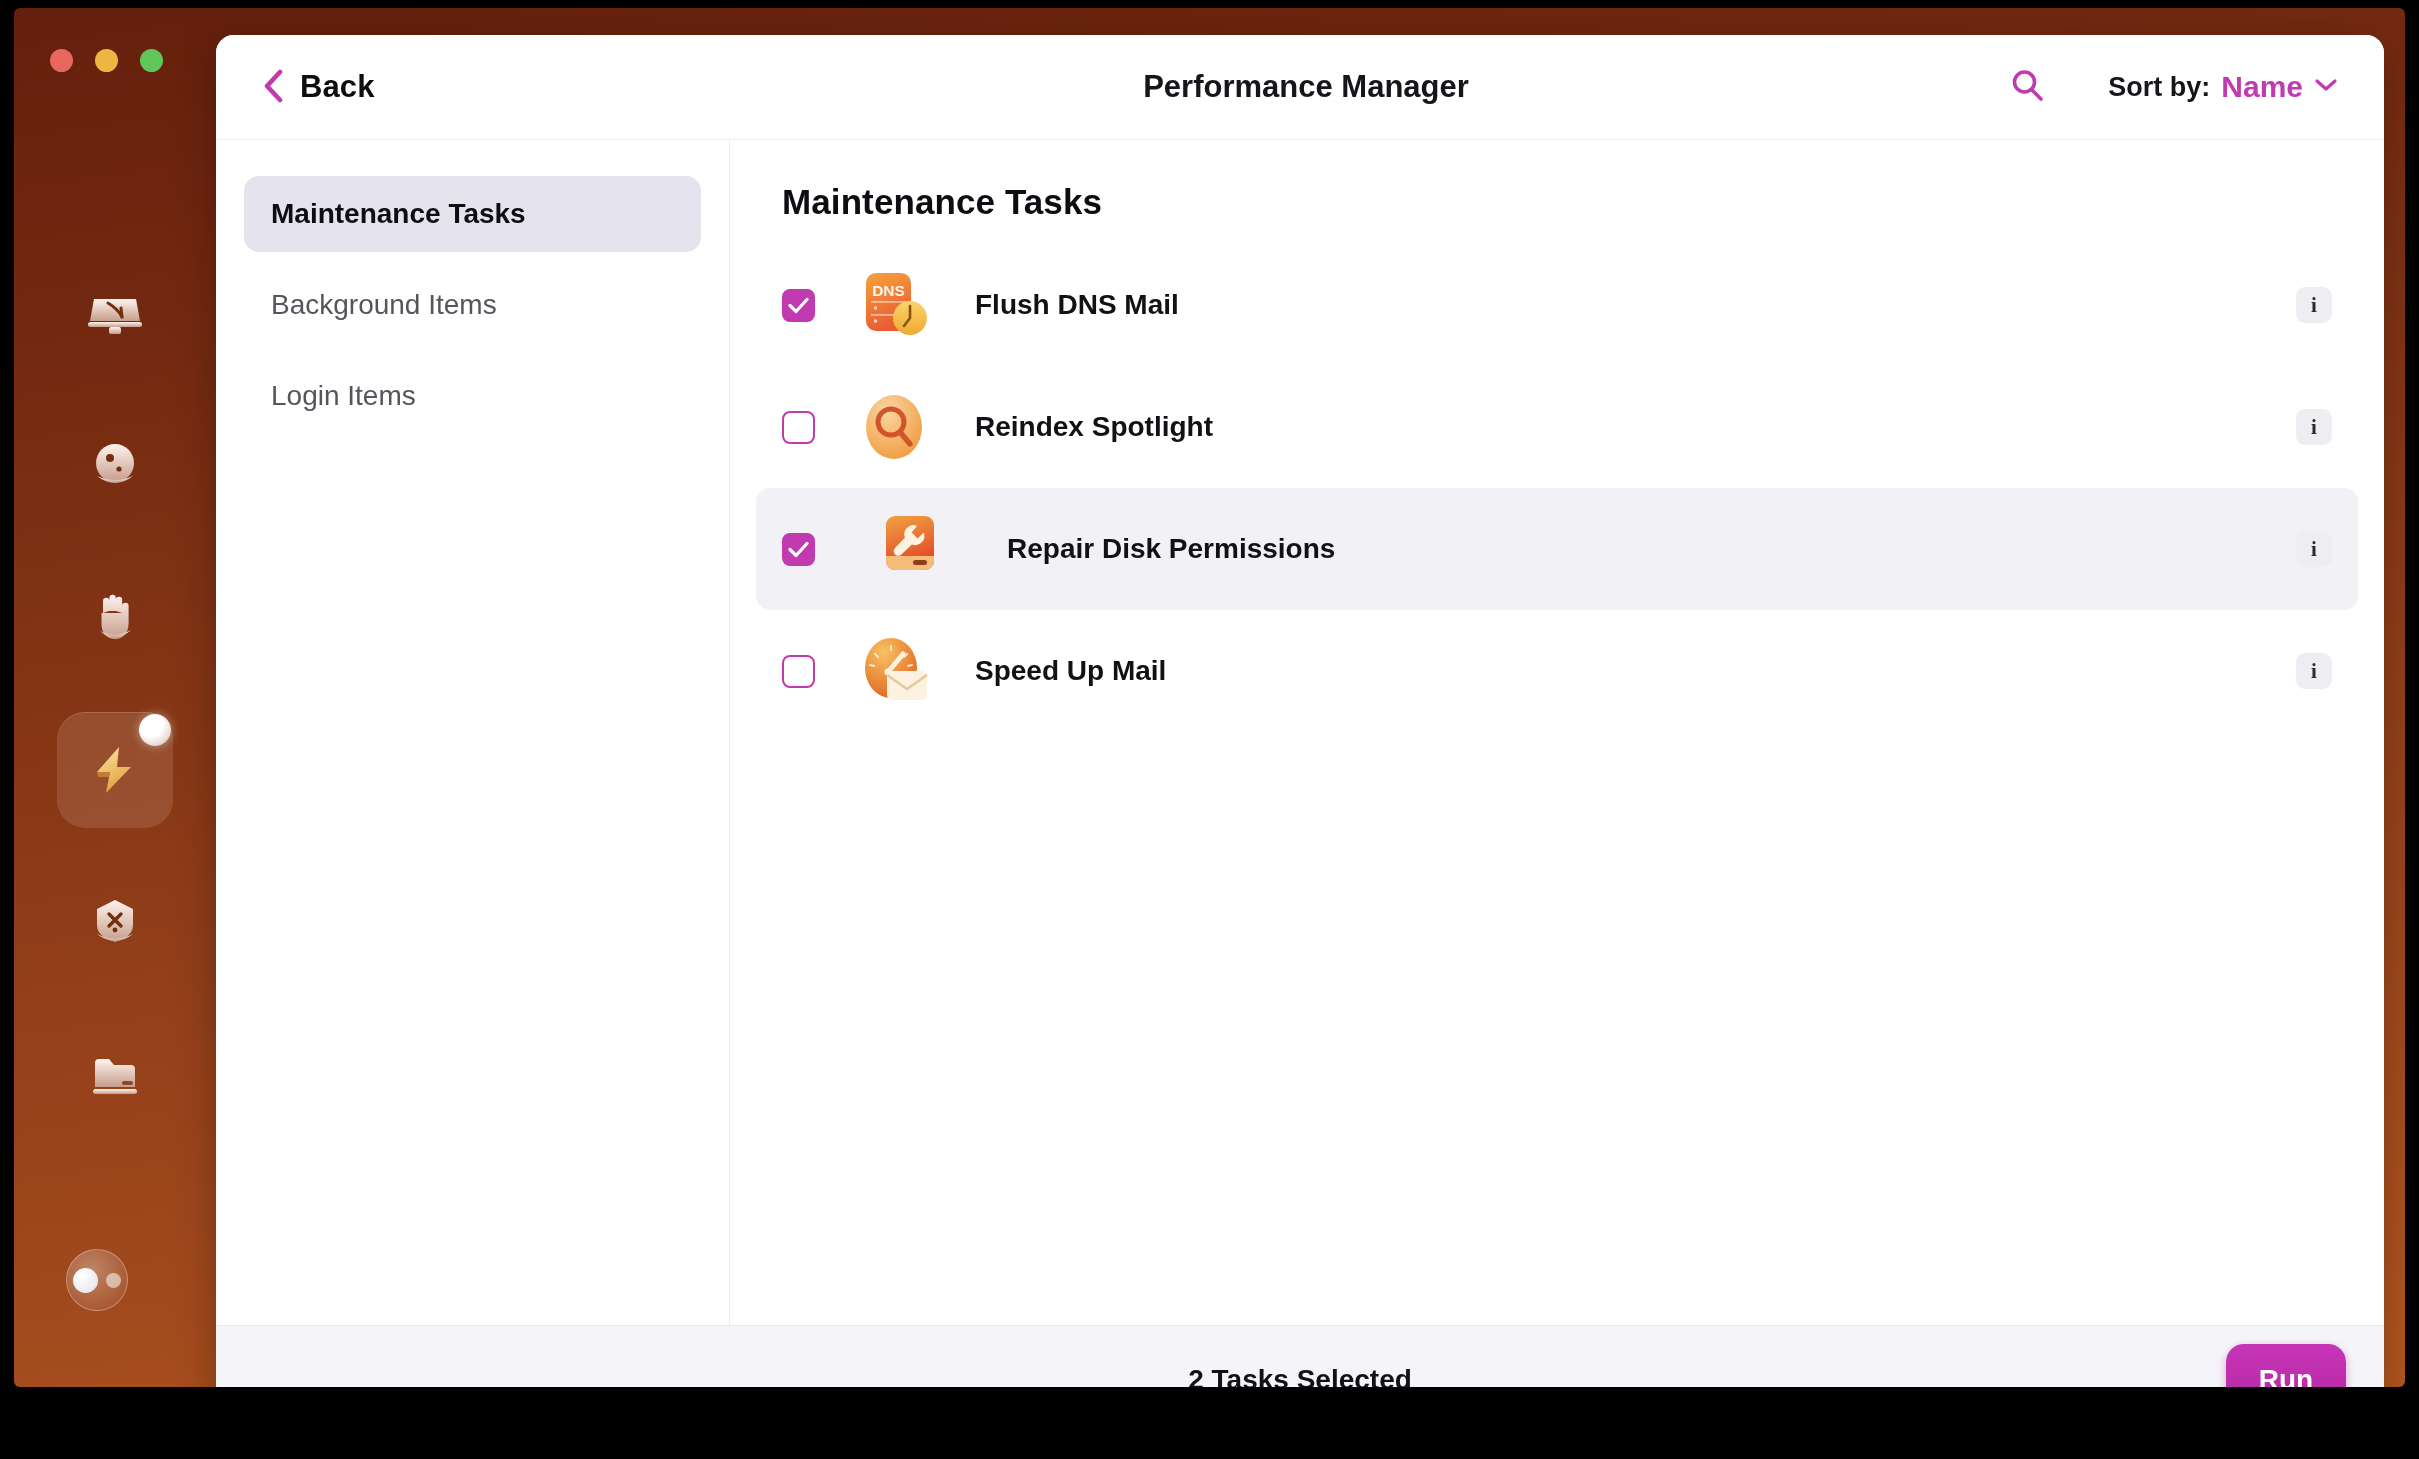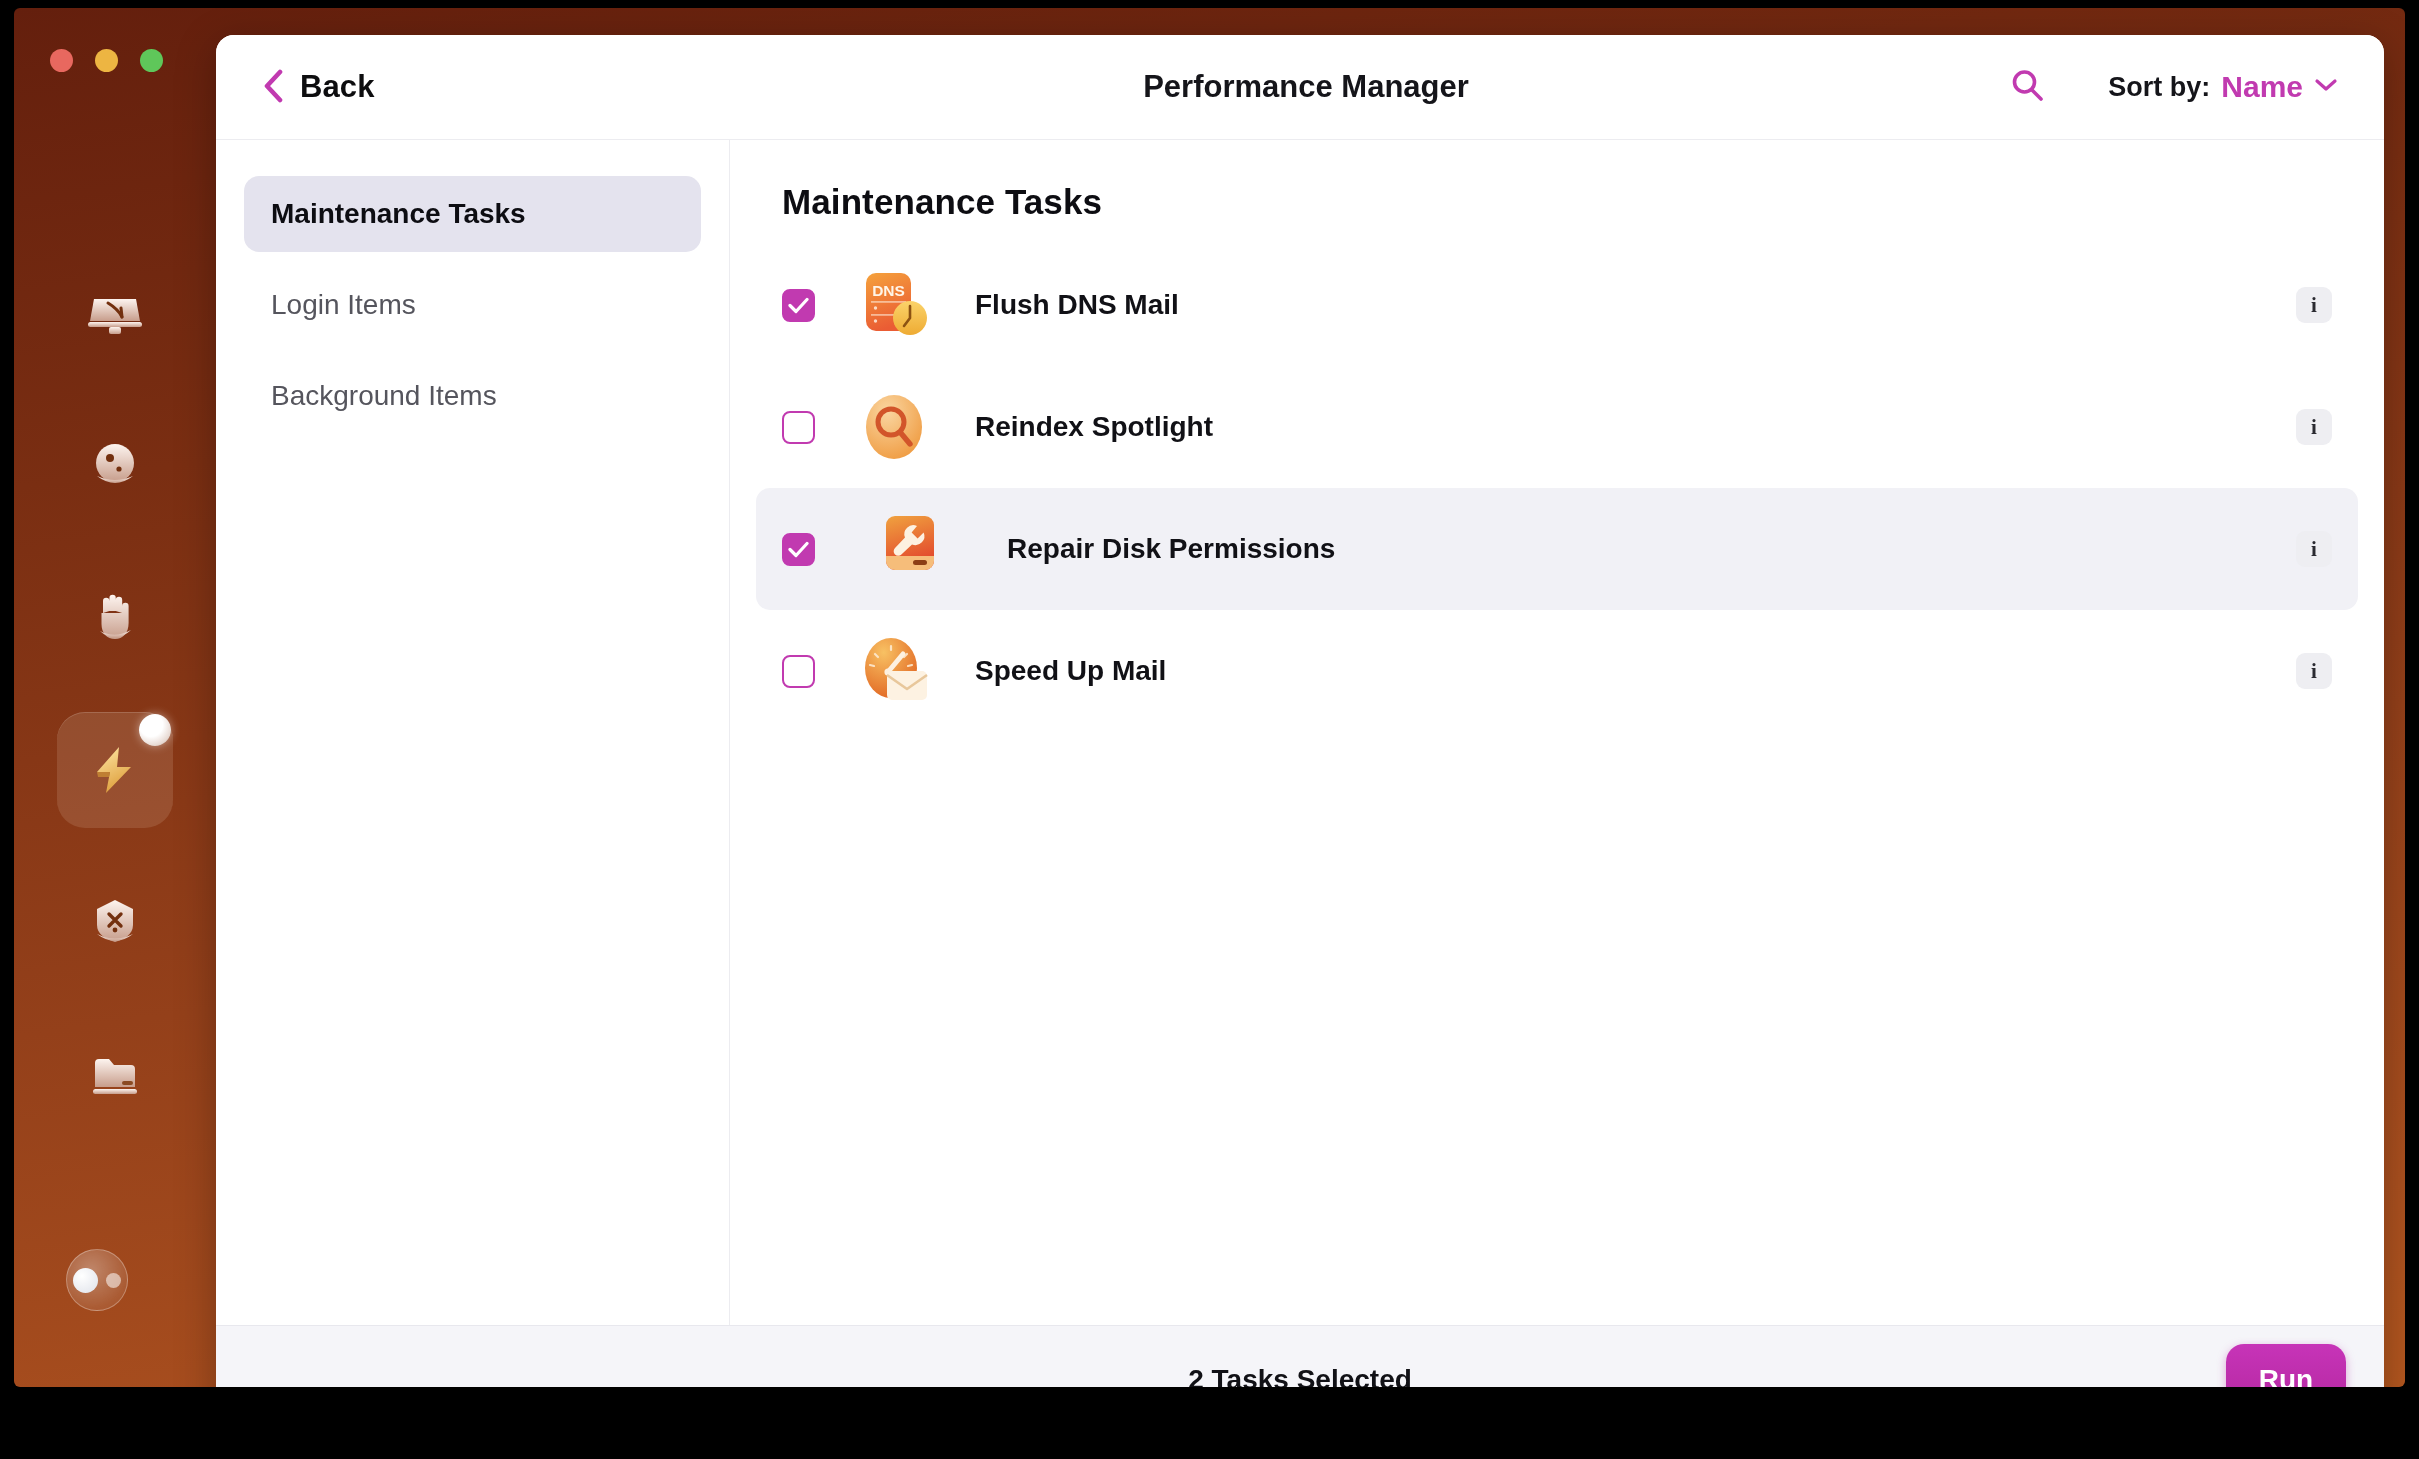--- a/index.html
+++ b/index.html
@@ -391,24 +391,24 @@
       </div>
     </div>
 
     <div id="body">
 
       <div id="sidebar">
         <div class="nav-item selected">
           <span>Maintenance Tasks</span>
         </div>
         <div class="nav-item">
-          <span>Login Items</span>
+          <span>Background Items</span>
         </div>
         <div class="nav-item">
-          <span>Background Items</span>
+          <span>Login Items</span>
         </div>
       </div>
 
       <div id="main">
 
         <div id="main-head">
           <div id="section-title">Maintenance Tasks</div>
         </div>
 
         <div id="task-list">

